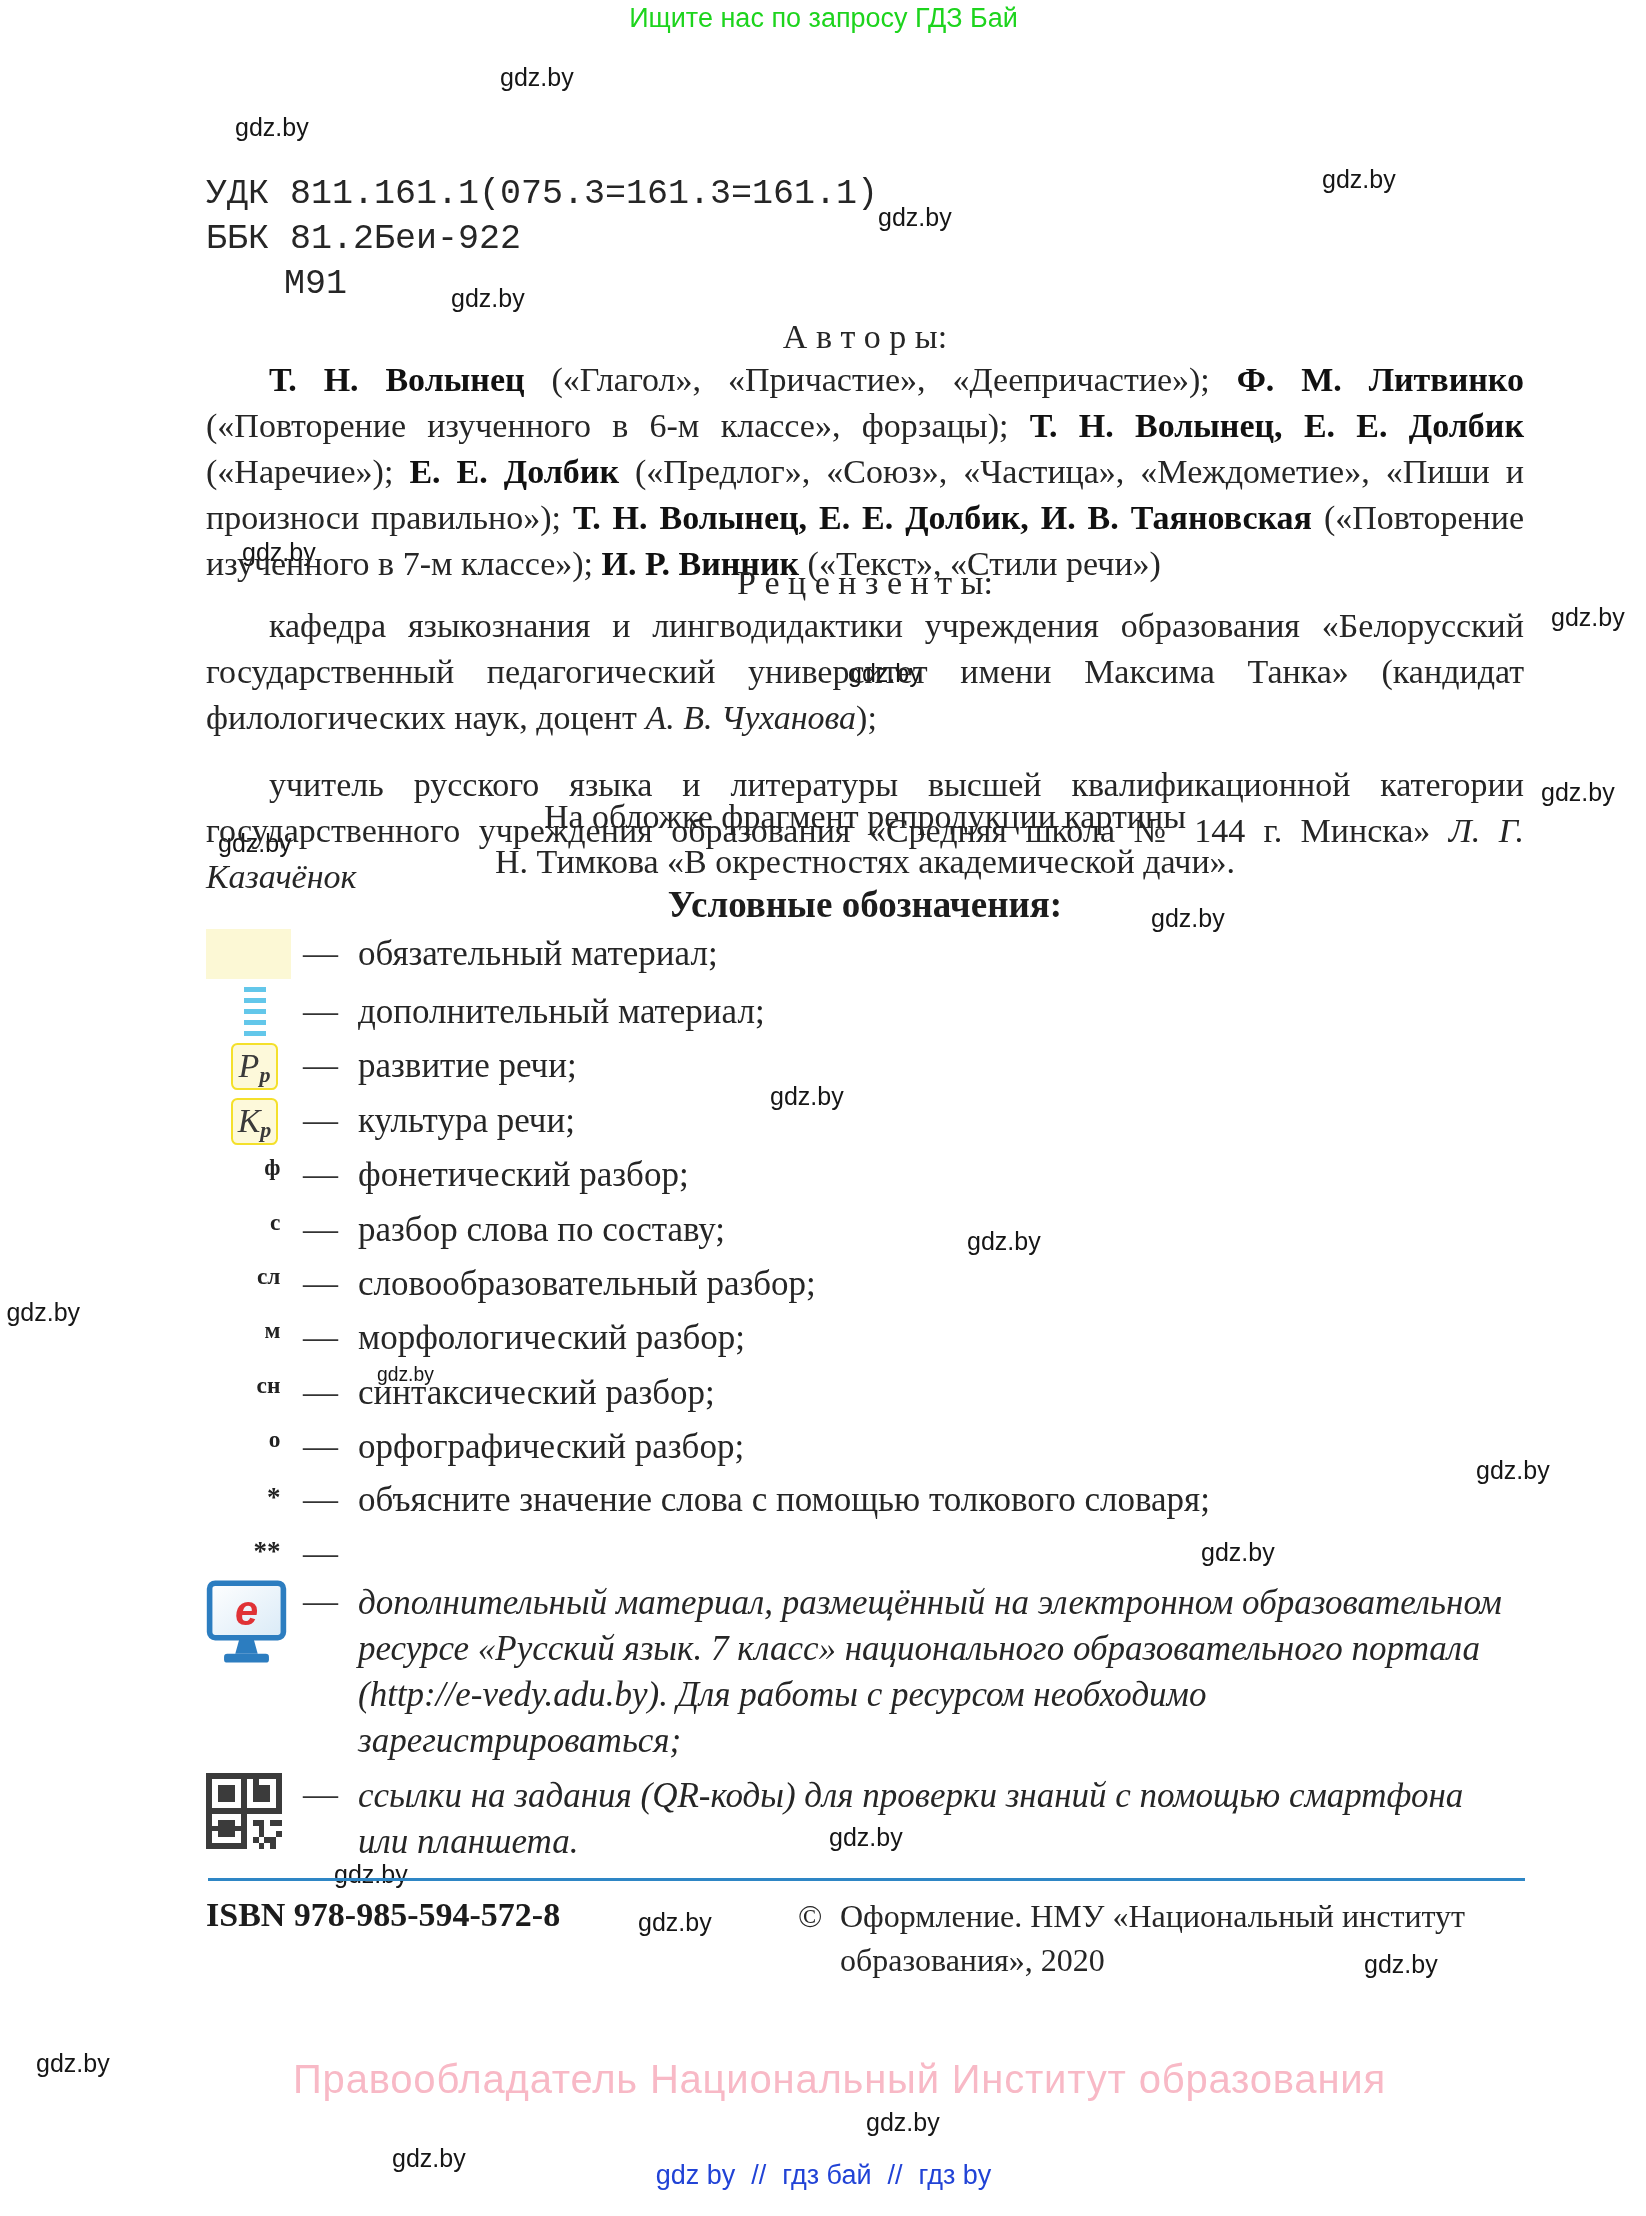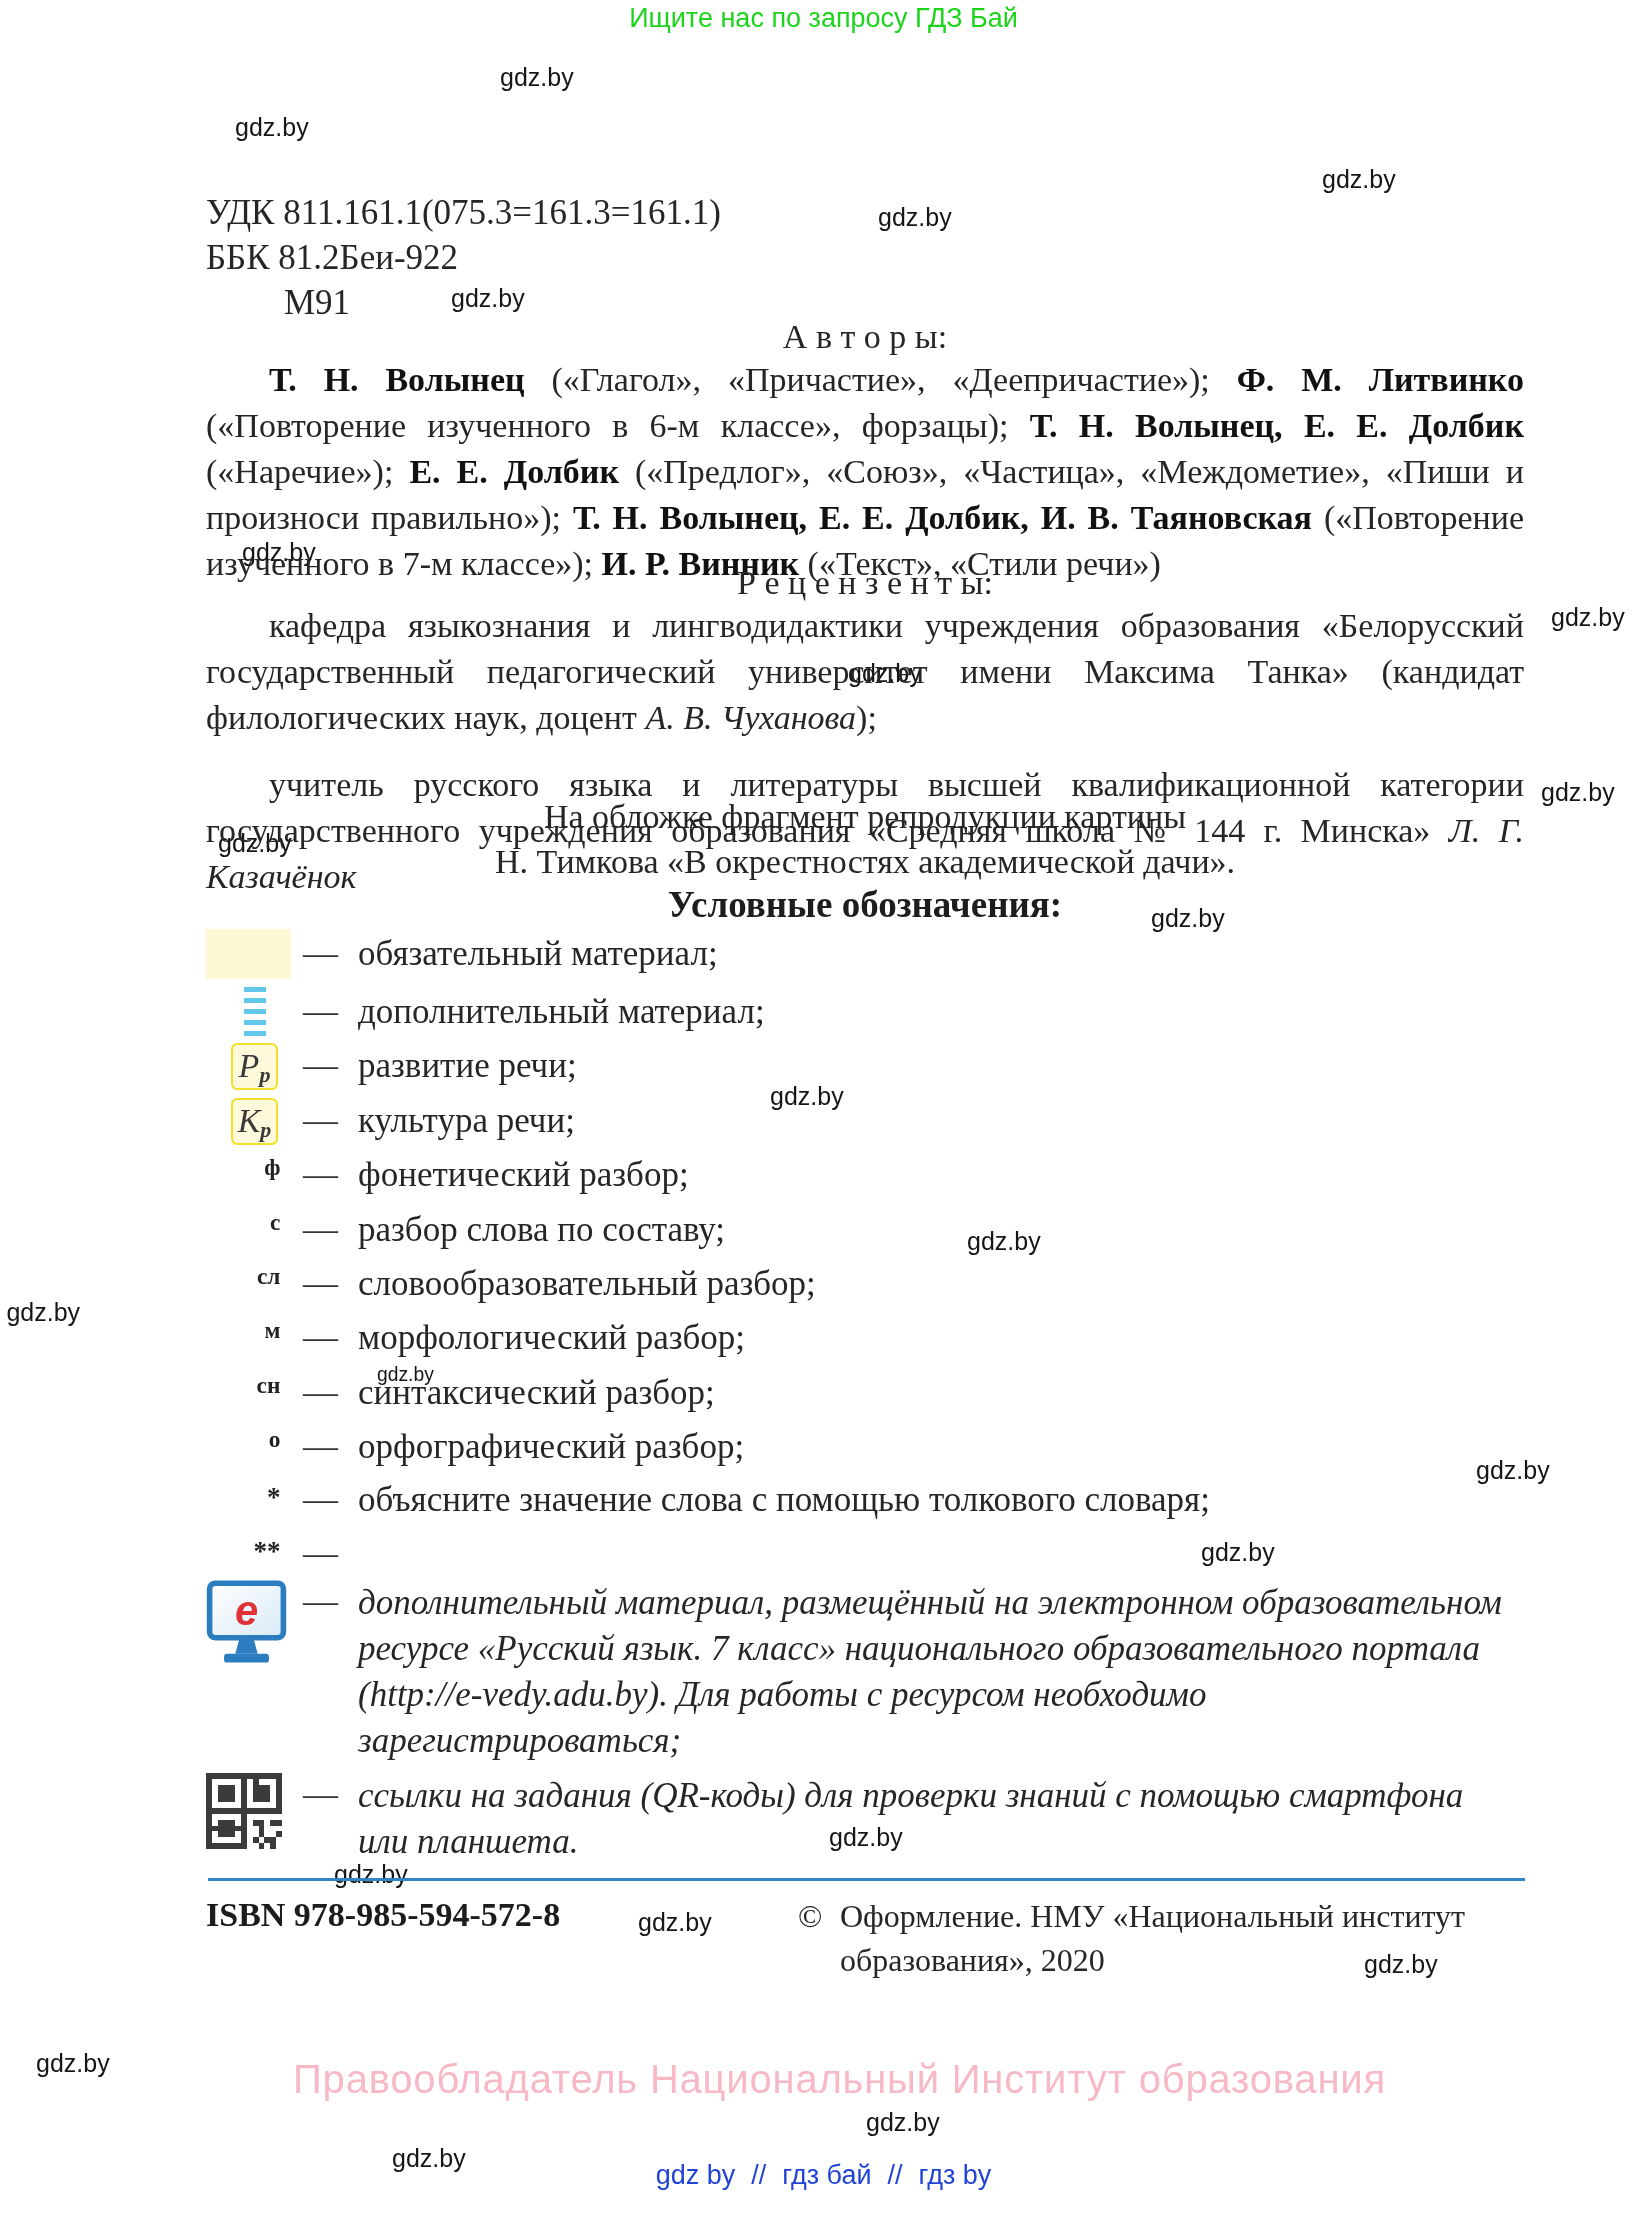--- a/index.html
+++ b/index.html
@@ -18,21 +18,21 @@
     font-family:"Liberation Sans","DejaVu Sans",sans-serif;
     font-size:27px;color:#1dd41d;
   }
   .wm{
     position:absolute;
     font-family:"Liberation Sans","DejaVu Sans",sans-serif;
     font-size:25px;color:#161616;white-space:nowrap;
   }
   .wm.s{font-size:19.3px;}
   
-  .codes{position:absolute;left:206px;top:190px;font-size:35px;line-height:45px;}
+  .codes{position:absolute;left:206px;top:172px;font-size:35px;line-height:45px;font-family:Liberation Mono, monospace;}
   .codes .m-line{padding-left:78px;}
   
   .col-center{position:absolute;left:206px;width:1318px;text-align:center;}
   .sec-heading{font-size:34px;}
   .para{
     position:absolute;left:206px;width:1318px;
     font-size:34px;line-height:46px;
     text-align:justify;text-indent:63px;
   }
   .run-b{font-weight:bold;color:#111;}

